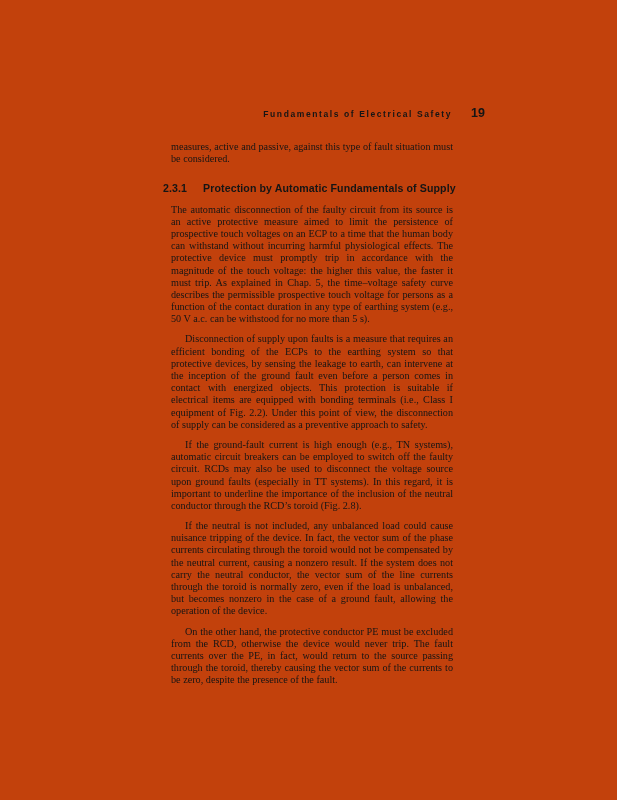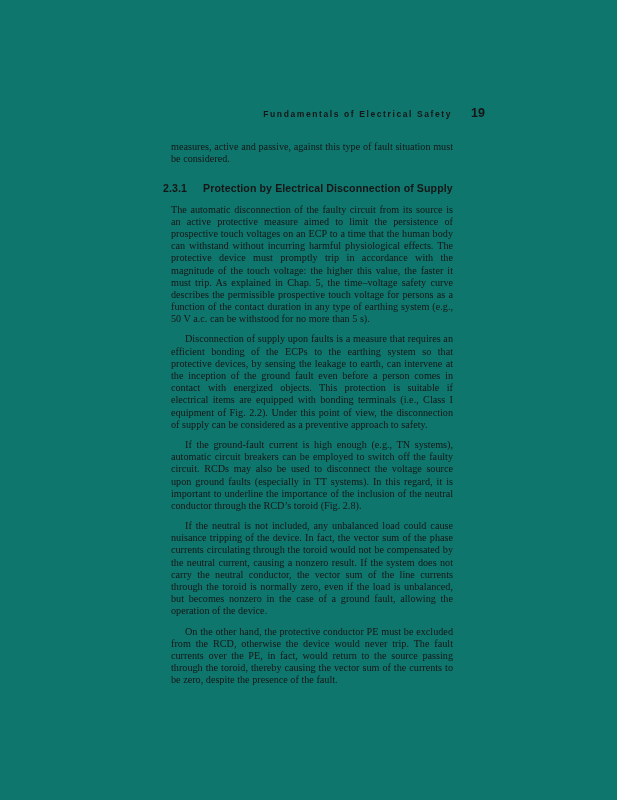--- a/index.html
+++ b/index.html
@@ -5,21 +5,21 @@
   * { box-sizing: border-box; }
   html, body {
     margin: 0;
     padding: 0;
     background: #ffffff;
   }
   .page {
     position: relative;
     width: 617px;
     height: 800px;
-    background: #0f766e;
+    background: #c2410c;
     overflow: hidden;
     font-family: "Liberation Serif", serif;
     color: #151515;
   }
   .content {
     position: absolute;
     left: 163px;
     top: 106px;
     width: 298px;
   }
@@ -77,21 +77,21 @@
     <div class="running-head">
       <span class="head-title">Fundamentals of Electrical Safety</span>
       <span class="head-page">19</span>
     </div>
 
     <div class="body-text">
       <p>measures, active and passive, against this type of fault situation must be considered.</p>
 
       <h2 class="section-heading">
         <span class="section-num">2.3.1</span>
-        <span class="section-title">Protection by Electrical Disconnection of Supply</span>
+        <span class="section-title">Protection by Automatic Fundamentals of Supply</span>
       </h2>
 
       <p>The automatic disconnection of the faulty circuit from its source is an active protective measure aimed to limit the persistence of prospective touch voltages on an ECP to a time that the human body can withstand without incurring harmful physiological effects. The protective device must promptly trip in accordance with the magnitude of the touch voltage: the higher this value, the faster it must trip. As explained in Chap. 5, the time–voltage safety curve describes the permissible prospective touch voltage for persons as a function of the contact duration in any type of earthing system (e.g., 50 V a.c. can be withstood for no more than 5 s).</p>
       <p class="indent">Disconnection of supply upon faults is a measure that requires an efficient bonding of the ECPs to the earthing system so that protective devices, by sensing the leakage to earth, can intervene at the inception of the ground fault even before a person comes in contact with energized objects. This protection is suitable if electrical items are equipped with bonding terminals (i.e., Class I equipment of Fig. 2.2). Under this point of view, the disconnection of supply can be considered as a preventive approach to safety.</p>
       <p class="indent">If the ground-fault current is high enough (e.g., TN systems), automatic circuit breakers can be employed to switch off the faulty circuit. RCDs may also be used to disconnect the voltage source upon ground faults (especially in TT systems). In this regard, it is important to underline the importance of the inclusion of the neutral conductor through the RCD’s toroid (Fig. 2.8).</p>
       <p class="indent">If the neutral is not included, any unbalanced load could cause nuisance tripping of the device. In fact, the vector sum of the phase currents circulating through the toroid would not be compensated by the neutral current, causing a nonzero result. If the system does not carry the neutral conductor, the vector sum of the line currents through the toroid is normally zero, even if the load is unbalanced, but becomes nonzero in the case of a ground fault, allowing the operation of the device.</p>
       <p class="indent">On the other hand, the protective conductor PE must be excluded from the RCD, otherwise the device would never trip. The fault currents over the PE, in fact, would return to the source passing through the toroid, thereby causing the vector sum of the currents to be zero, despite the presence of the fault.</p>
     </div>
 
   </div>

